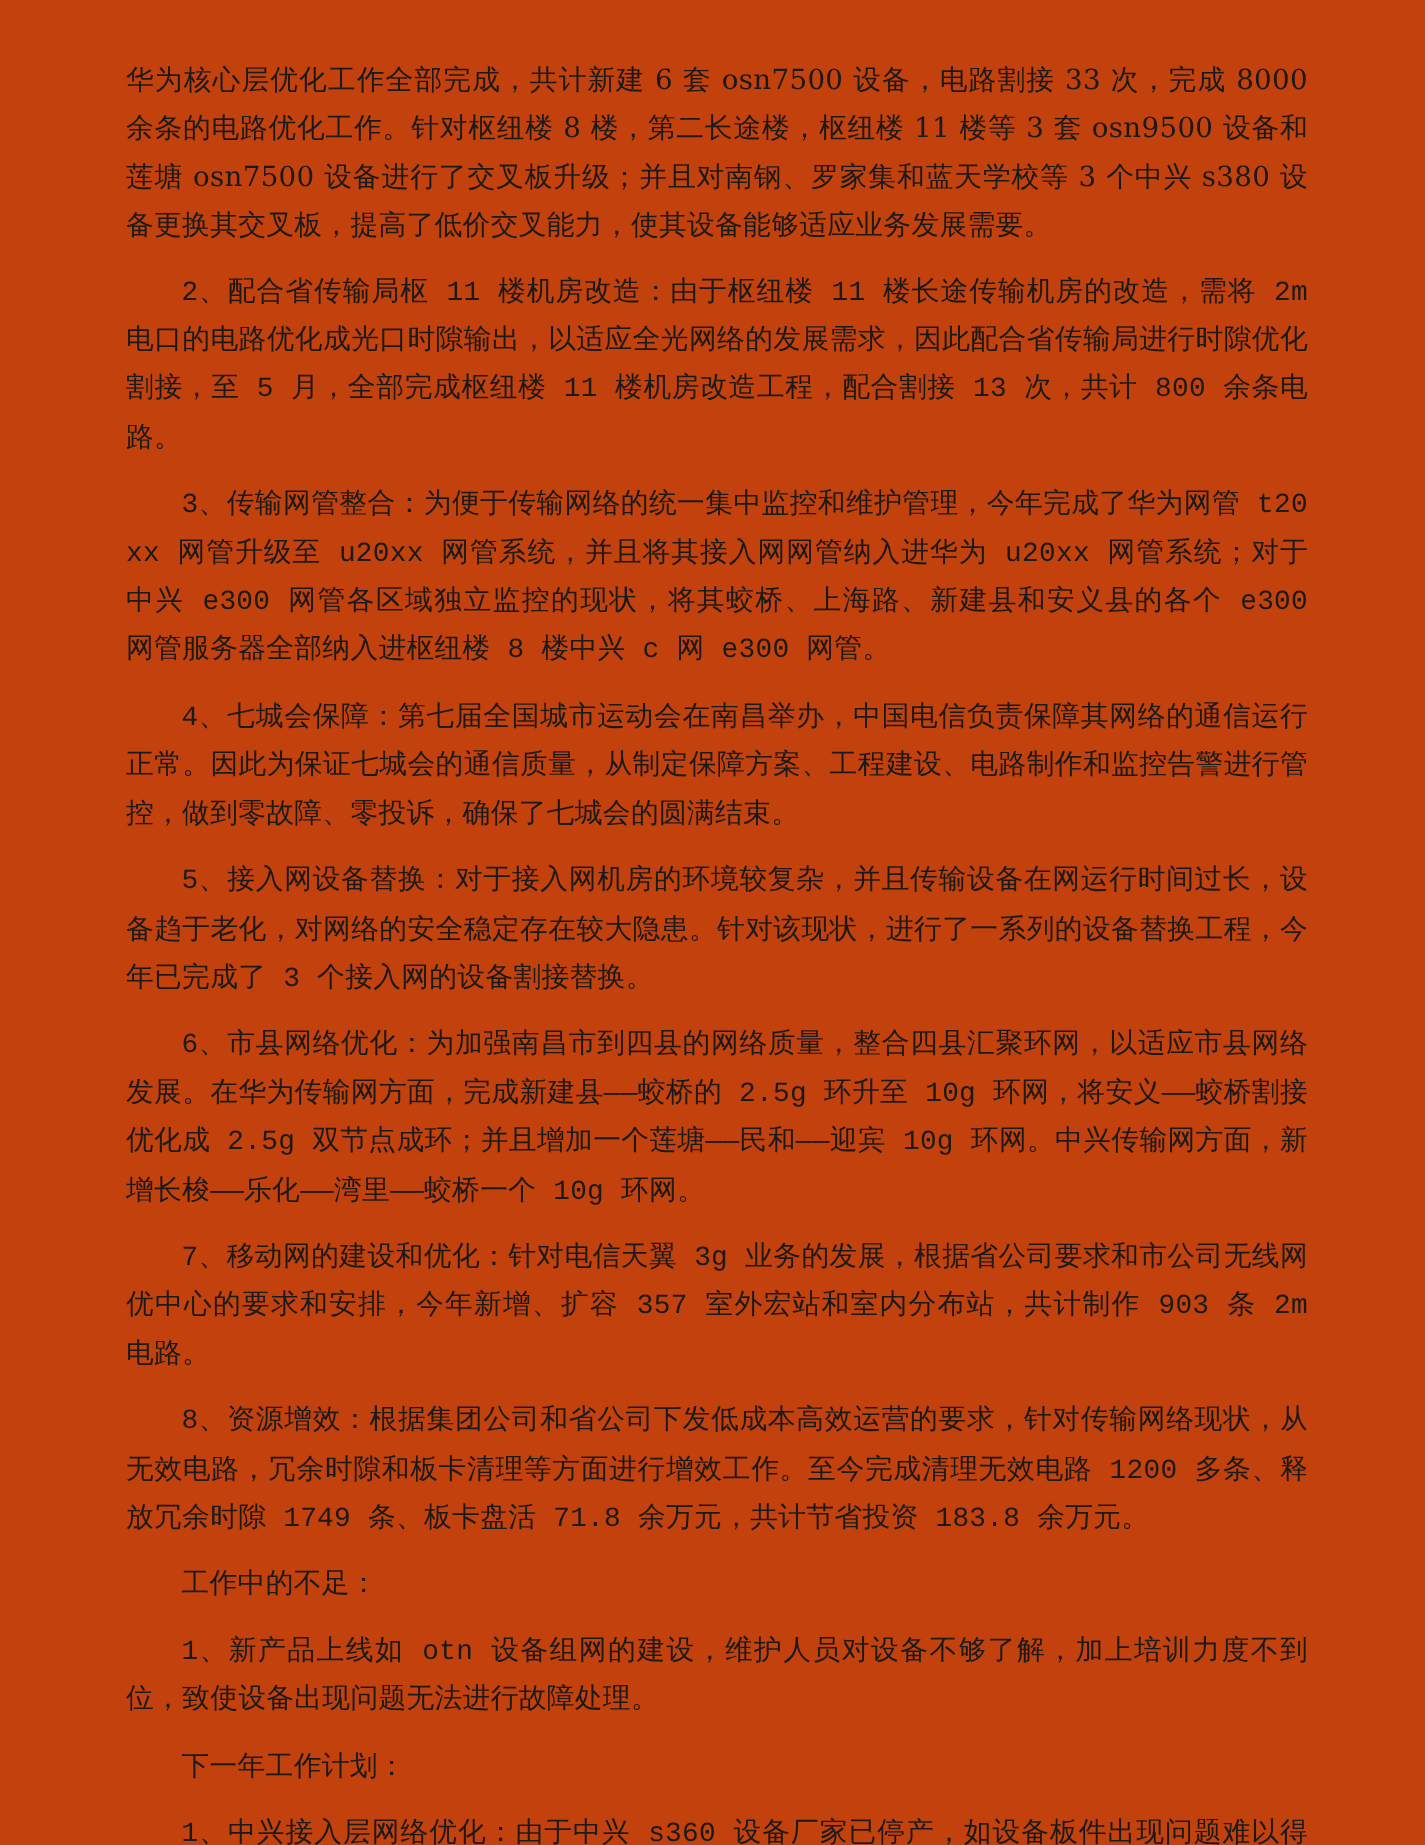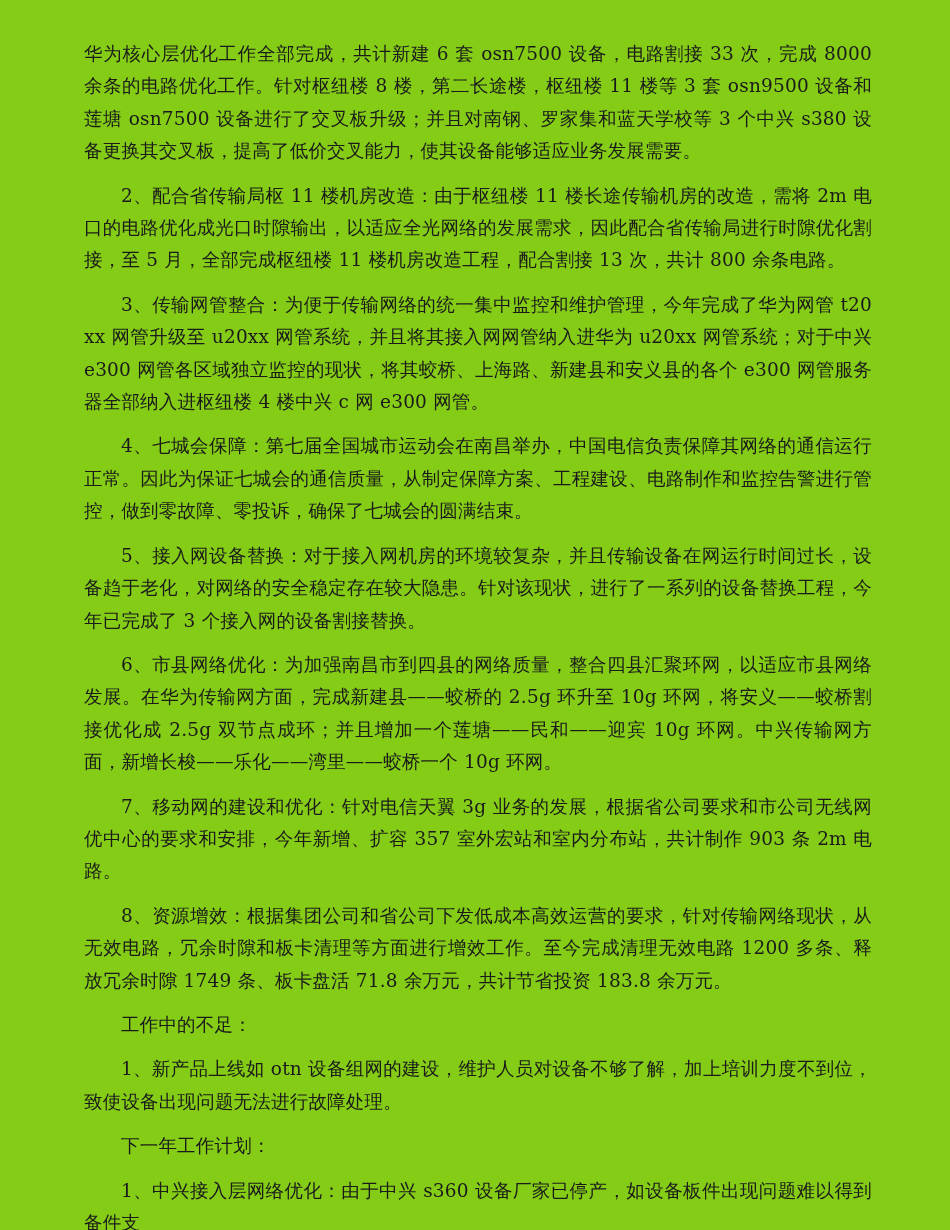--- a/index.html
+++ b/index.html
@@ -12,46 +12,47 @@
     height: 1230px;
     font-family: "DejaVu Serif", "Liberation Serif", serif;
     color: #1a1a1a;
     overflow: hidden;
   }
   .page {
     box-sizing: border-box;
     width: 950px;
     height: 1230px;
     padding: 38px 78px 0 84px;
-    background: #84cc16;
+    background: #c2410c;
   }
   .para {
     font-size: 18.5px;
     line-height: 32.4px;
     text-align: justify;
     text-justify: inter-ideograph;
     margin: 0 0 12px 0;
     letter-spacing: 0.2px;
     word-break: break-all;
   }
   .para.indent {
     text-indent: 37px;
+    font-family: Liberation Mono, monospace;
   }
   .para.first {
     text-indent: 0;
   }
 </style>
 </head>
 <body>
 
 <div class="page">
   <div class="body">
     <p class="para first">华为核心层优化工作全部完成，共计新建 6 套 osn7500 设备，电路割接 33 次，完成 8000 余条的电路优化工作。针对枢纽楼 8 楼，第二长途楼，枢纽楼 11 楼等 3 套 osn9500 设备和莲塘 osn7500 设备进行了交叉板升级；并且对南钢、罗家集和蓝天学校等 3 个中兴 s380 设备更换其交叉板，提高了低价交叉能力，使其设备能够适应业务发展需要。</p>
     <p class="para indent">2、配合省传输局枢 11 楼机房改造：由于枢纽楼 11 楼长途传输机房的改造，需将 2m 电口的电路优化成光口时隙输出，以适应全光网络的发展需求，因此配合省传输局进行时隙优化割接，至 5 月，全部完成枢纽楼 11 楼机房改造工程，配合割接 13 次，共计 800 余条电路。</p>
-    <p class="para indent">3、传输网管整合：为便于传输网络的统一集中监控和维护管理，今年完成了华为网管 t20xx 网管升级至 u20xx 网管系统，并且将其接入网网管纳入进华为 u20xx 网管系统；对于中兴 e300 网管各区域独立监控的现状，将其蛟桥、上海路、新建县和安义县的各个 e300 网管服务器全部纳入进枢纽楼 4 楼中兴 c 网 e300 网管。</p>
+    <p class="para indent">3、传输网管整合：为便于传输网络的统一集中监控和维护管理，今年完成了华为网管 t20xx 网管升级至 u20xx 网管系统，并且将其接入网网管纳入进华为 u20xx 网管系统；对于中兴 e300 网管各区域独立监控的现状，将其蛟桥、上海路、新建县和安义县的各个 e300 网管服务器全部纳入进枢纽楼 8 楼中兴 c 网 e300 网管。</p>
     <p class="para indent">4、七城会保障：第七届全国城市运动会在南昌举办，中国电信负责保障其网络的通信运行正常。因此为保证七城会的通信质量，从制定保障方案、工程建设、电路制作和监控告警进行管控，做到零故障、零投诉，确保了七城会的圆满结束。</p>
     <p class="para indent">5、接入网设备替换：对于接入网机房的环境较复杂，并且传输设备在网运行时间过长，设备趋于老化，对网络的安全稳定存在较大隐患。针对该现状，进行了一系列的设备替换工程，今年已完成了 3 个接入网的设备割接替换。</p>
     <p class="para indent">6、市县网络优化：为加强南昌市到四县的网络质量，整合四县汇聚环网，以适应市县网络发展。在华为传输网方面，完成新建县——蛟桥的 2.5g 环升至 10g 环网，将安义——蛟桥割接优化成 2.5g 双节点成环；并且增加一个莲塘——民和——迎宾 10g 环网。中兴传输网方面，新增长梭——乐化——湾里——蛟桥一个 10g 环网。</p>
     <p class="para indent">7、移动网的建设和优化：针对电信天翼 3g 业务的发展，根据省公司要求和市公司无线网优中心的要求和安排，今年新增、扩容 357 室外宏站和室内分布站，共计制作 903 条 2m 电路。</p>
     <p class="para indent">8、资源增效：根据集团公司和省公司下发低成本高效运营的要求，针对传输网络现状，从无效电路，冗余时隙和板卡清理等方面进行增效工作。至今完成清理无效电路 1200 多条、释放冗余时隙 1749 条、板卡盘活 71.8 余万元，共计节省投资 183.8 余万元。</p>
     <p class="para indent">工作中的不足：</p>
     <p class="para indent">1、新产品上线如 otn 设备组网的建设，维护人员对设备不够了解，加上培训力度不到位，致使设备出现问题无法进行故障处理。</p>
     <p class="para indent">下一年工作计划：</p>
     <p class="para indent">1、中兴接入层网络优化：由于中兴 s360 设备厂家已停产，如设备板件出现问题难以得到备件支</p>
   </div>

